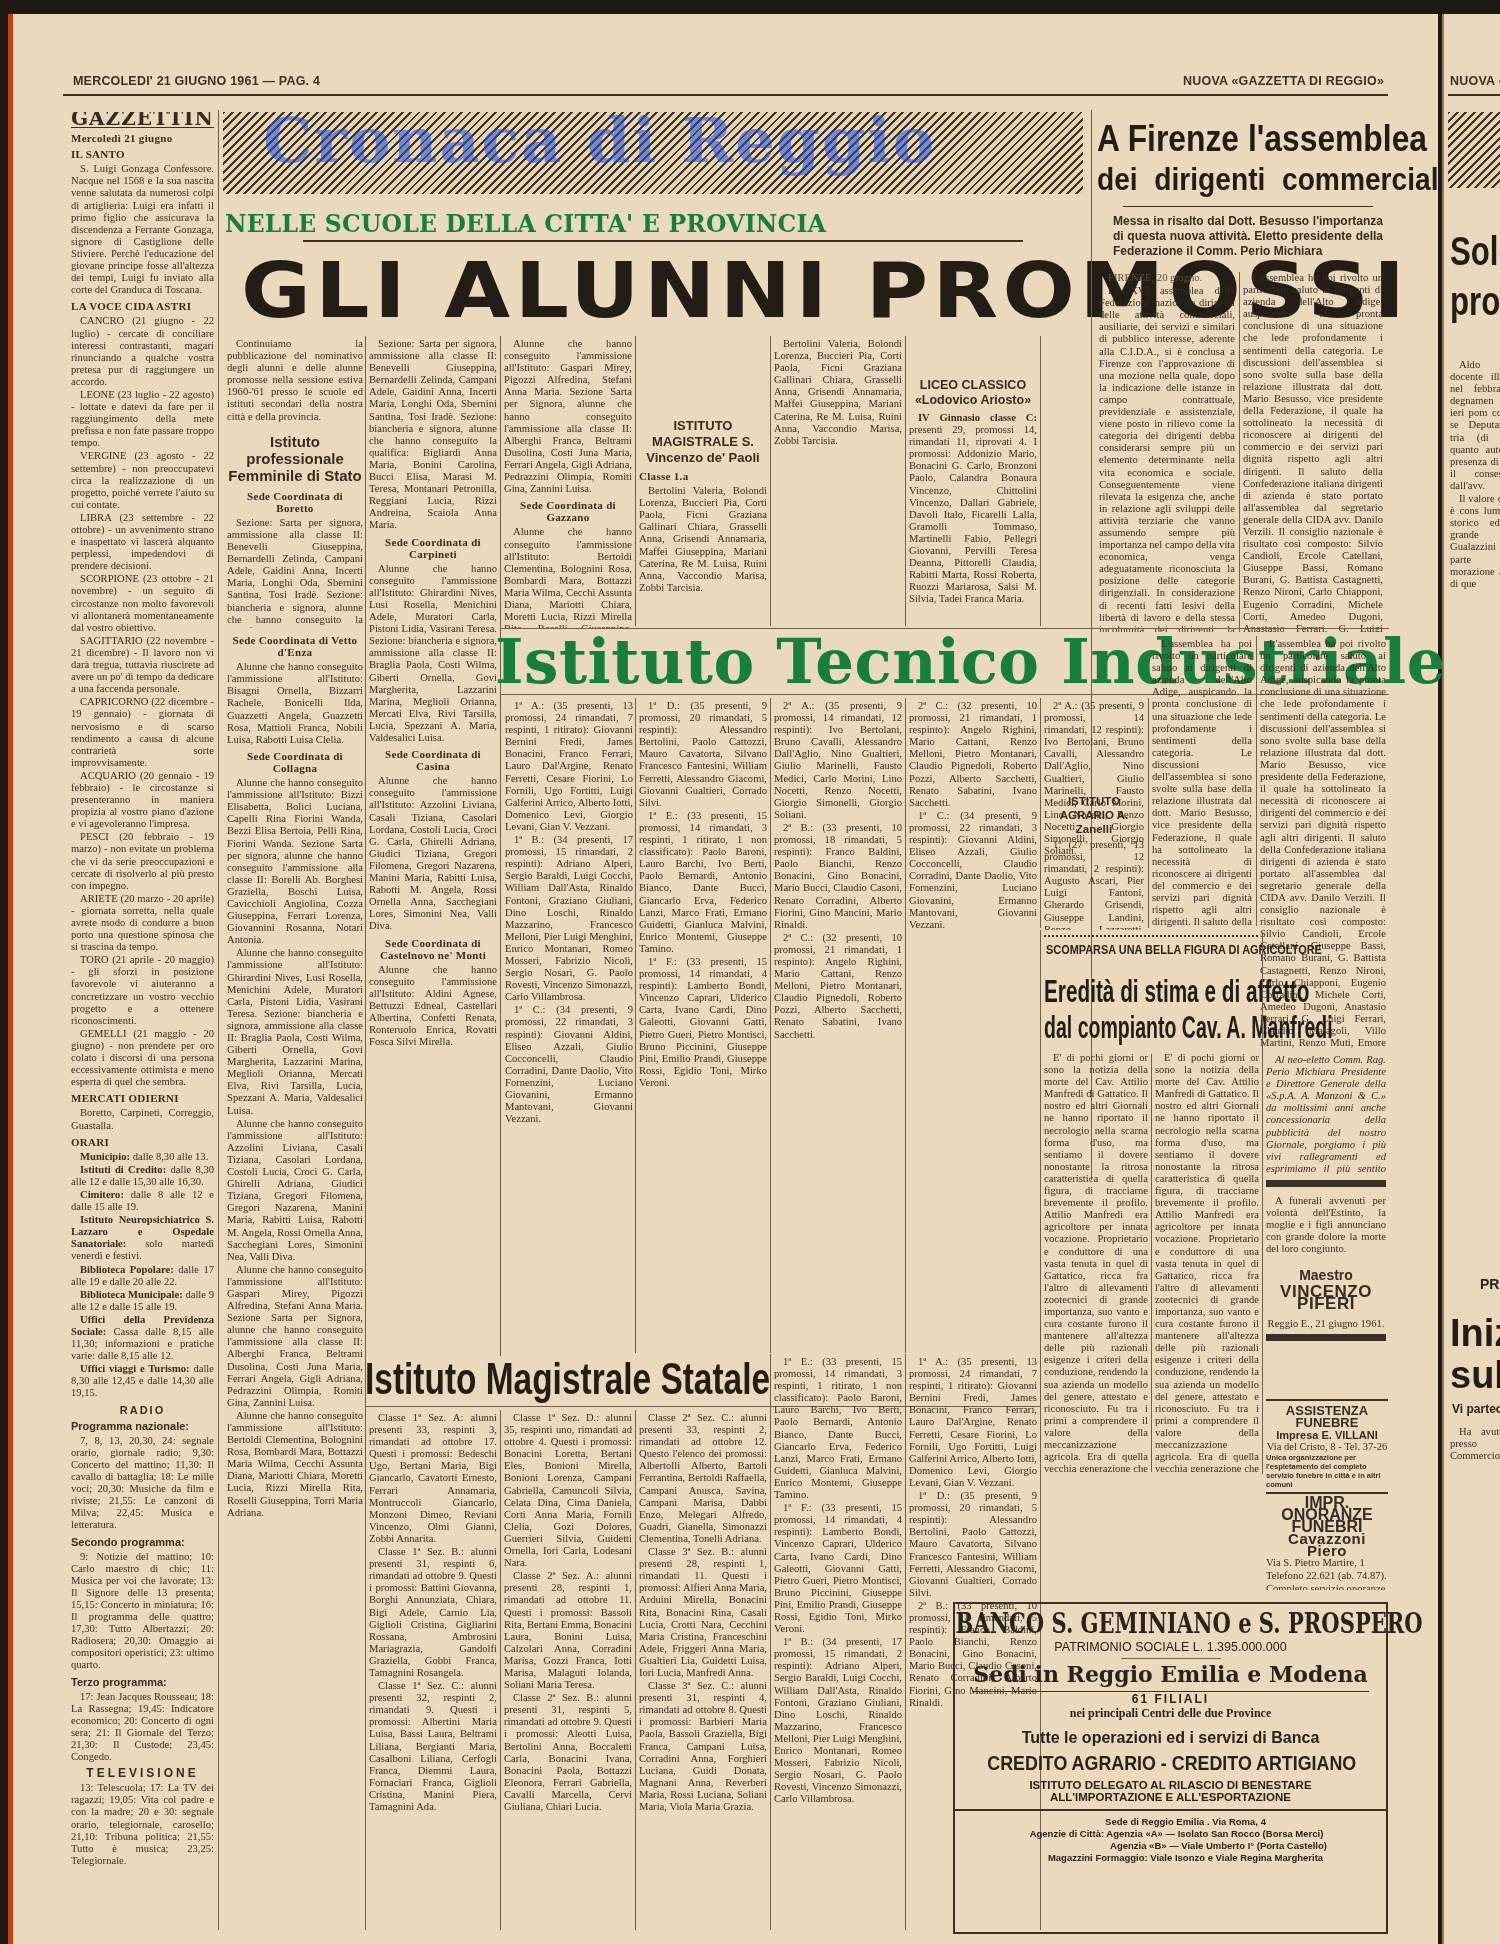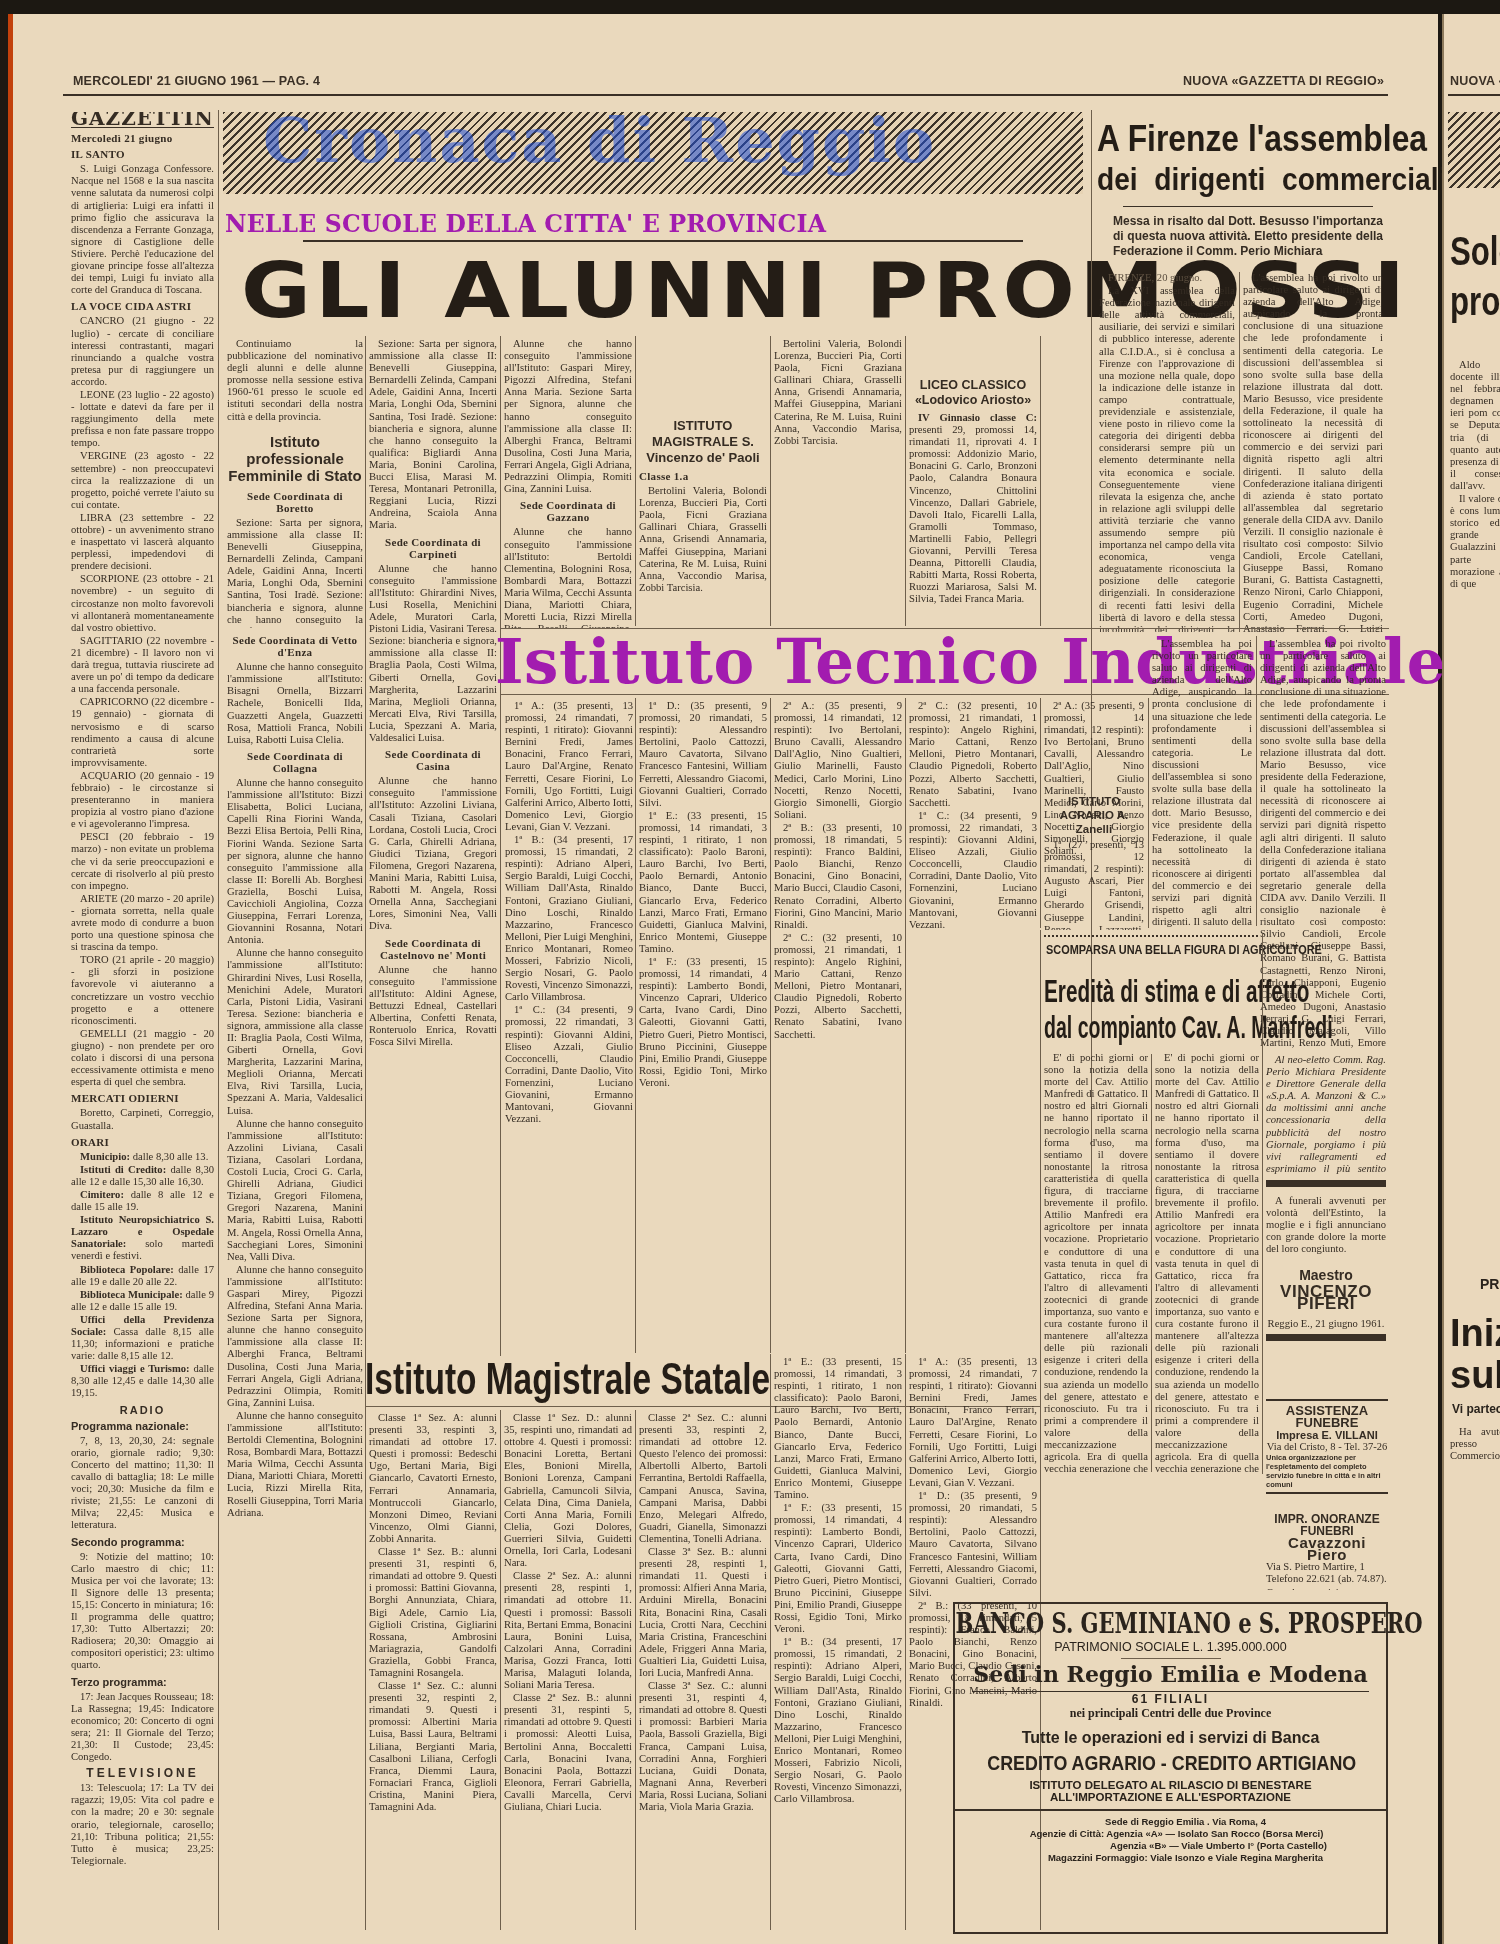--- a/index.html
+++ b/index.html
@@ -12,21 +12,21 @@
 .thin{position:absolute;height:1px;background:#6e5f4c}
 .vrule{position:absolute;width:1px;background:#6e5f4c}
 .col{position:absolute;font-size:10.6px;line-height:12.1px;text-align:justify;color:#352c23;overflow:hidden}
 .col p{text-indent:9px;margin-bottom:1px}
 .h-sm{font-weight:bold;font-size:11px;letter-spacing:.3px;margin:4px 0 3px}
 .h-sans{font-family:"Liberation Sans",sans-serif;font-weight:bold;font-size:11px;margin:4px 0 3px}
 .c{text-align:center}
 .cond{font-family:"Liberation Sans",sans-serif;font-weight:bold;transform-origin:left top}
 .hatch{position:absolute;background:repeating-linear-gradient(135deg,#3d342a 0 2px,#e6d3b4 2px 6px)}
 .big{position:absolute;font-family:"Liberation Sans",sans-serif;font-weight:900;color:#241d16;white-space:nowrap;transform-origin:left top}
-.serifbig{position:absolute;font-family:"DejaVu Serif",serif;font-weight:bold;color:#a21caf;white-space:nowrap;transform-origin:left top}
+.serifbig{position:absolute;font-family:"DejaVu Serif",serif;font-weight:bold;color:#15803d;white-space:nowrap;transform-origin:left top}
 .box{position:absolute;border:2px solid #3a3026}
 .ital{font-style:italic}
 .bar{height:7px;background:#3a3026;margin:4px 0}
 .fill{color:#5a4d3e}
 </style>
 </head>
 <body>
 
 <div class="page">
 
@@ -214,21 +214,21 @@
   </div>
 
   <div class="col c" style="left:1253px;top:1385px;width:122px;height:100px;border-top:2px solid #3a3026">
     <div class="cond" style="font-size:13px;margin-top:4px">ASSISTENZA FUNEBRE</div>
     <div class="cond" style="font-size:11px">Impresa E. VILLANI</div>
     <div style="font-size:10.5px">Via del Cristo, 8 - Tel. 37-26</div>
     <div style="font-family:'Liberation Sans',sans-serif;font-weight:bold;font-size:7.5px;line-height:9px;text-align:left">Unica organizzazione per l'espletamento del completo servizio funebre in città e in altri comuni</div>
   </div>
 
   <div class="col c" style="left:1253px;top:1478px;width:122px;height:98px;border-top:2px solid #3a3026">
-    <div class="cond" style="font-size:12px;margin-top:19px">IMPR. ONORANZE FUNEBRI</div>
+    <div class="cond" style="font-size:16px;margin-top:3px">IMPR. ONORANZE FUNEBRI</div>
     <div class="cond" style="font-size:15px;letter-spacing:.5px">Cavazzoni Piero</div>
     <p style="text-indent:0;text-align:left">Via S. Pietro Martire, 1 Telefono 22.621 (ab. 74.87).</p>
     <p style="text-indent:0;text-align:left">Completo servizio onoranze funebri per la città e comuni di tutta Italia.</p>
   </div>
 
   <div class="big" style="left:352px;top:1340px;font-size:44px;transform:scaleX(.76)">Istituto Magistrale Statale</div>
   <div class="thin" style="left:352px;top:1392px;width:676px"></div>
 
   <div class="col" style="left:356px;top:1398px;width:128px;height:520px">
     <p>Classe 1ª Sez. A: alunni presenti 33, respinti 3, rimandati ad ottobre 17. Questi i promossi: Bedeschi Ugo, Bertani Maria, Bigi Giancarlo, Cavatorti Ernesto, Ferrari Annamaria, Montruccoli Giancarlo, Monzoni Dimeo, Reviani Vincenzo, Olmi Gianni, Zobbi Annarita.</p>

